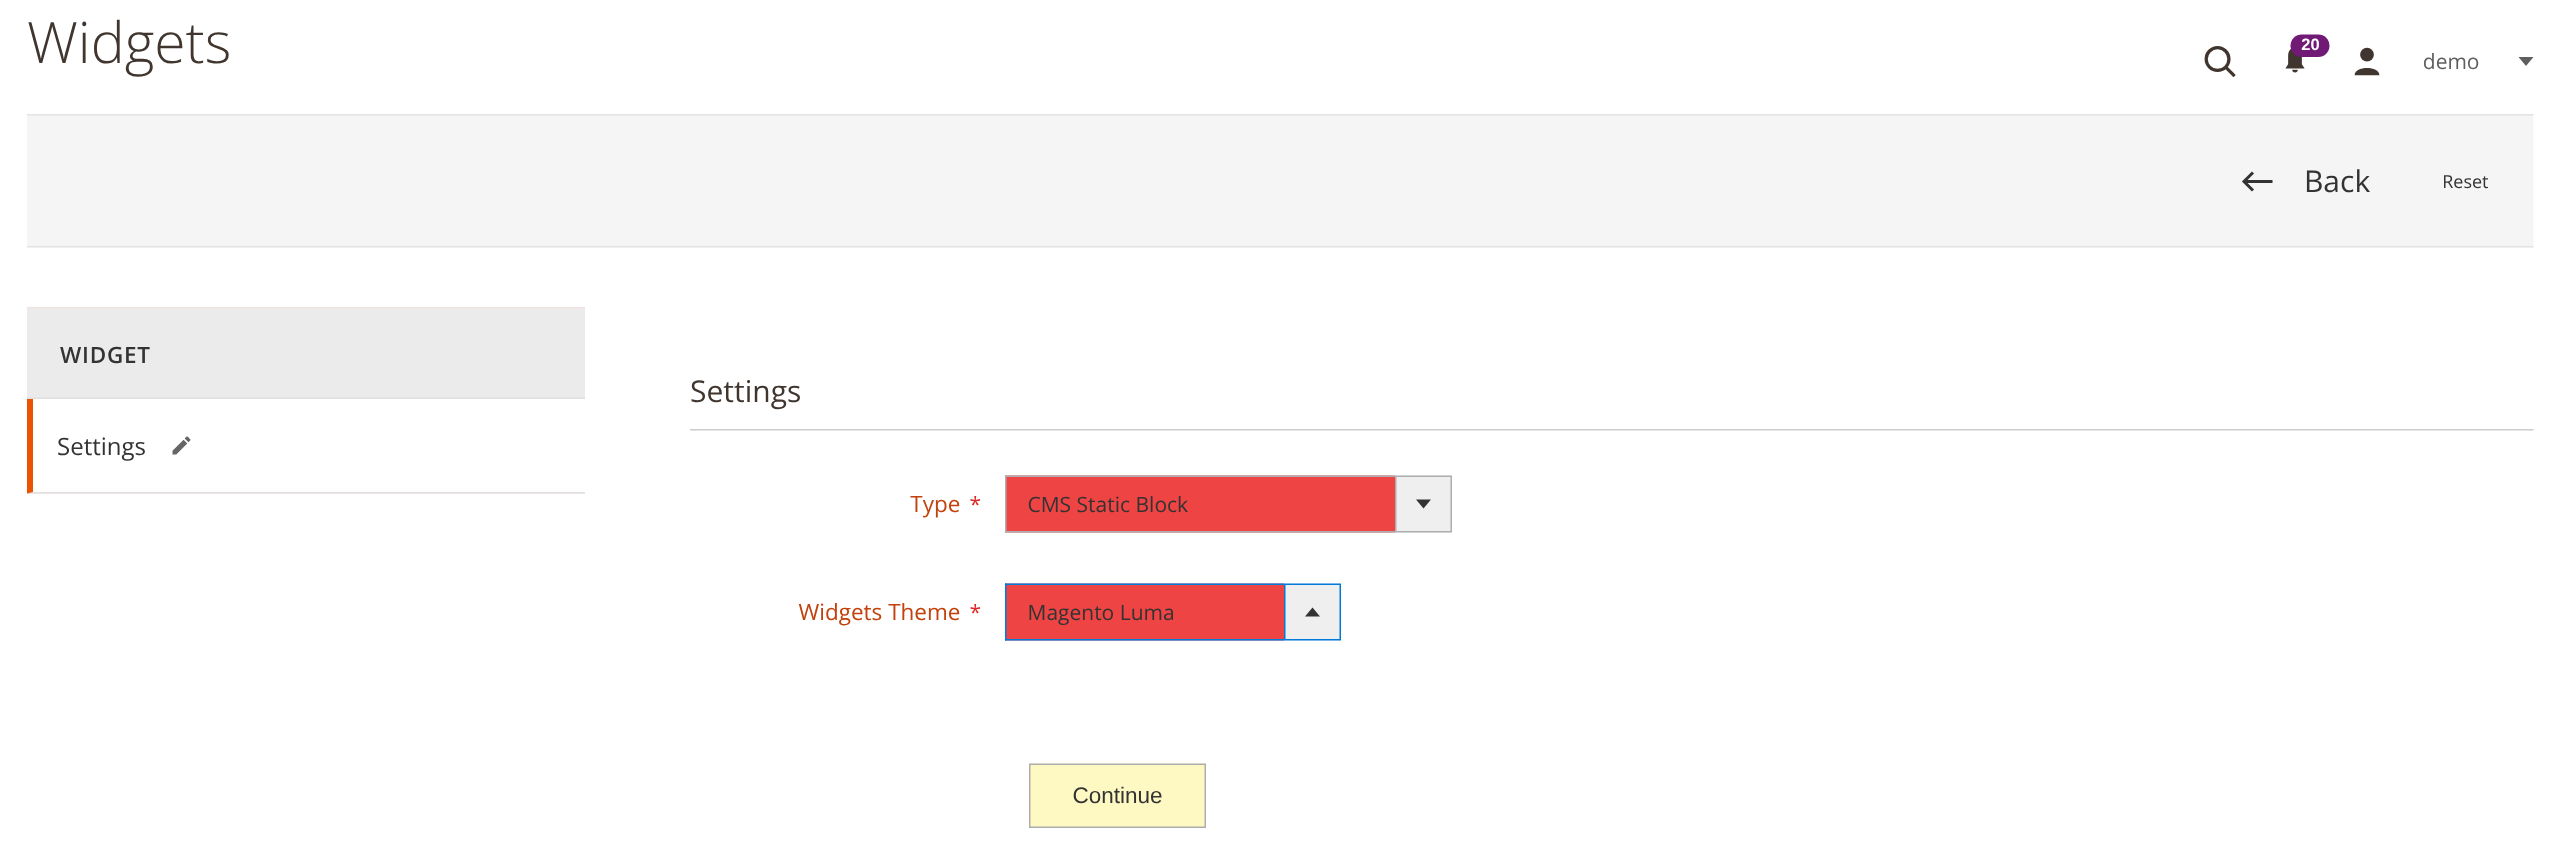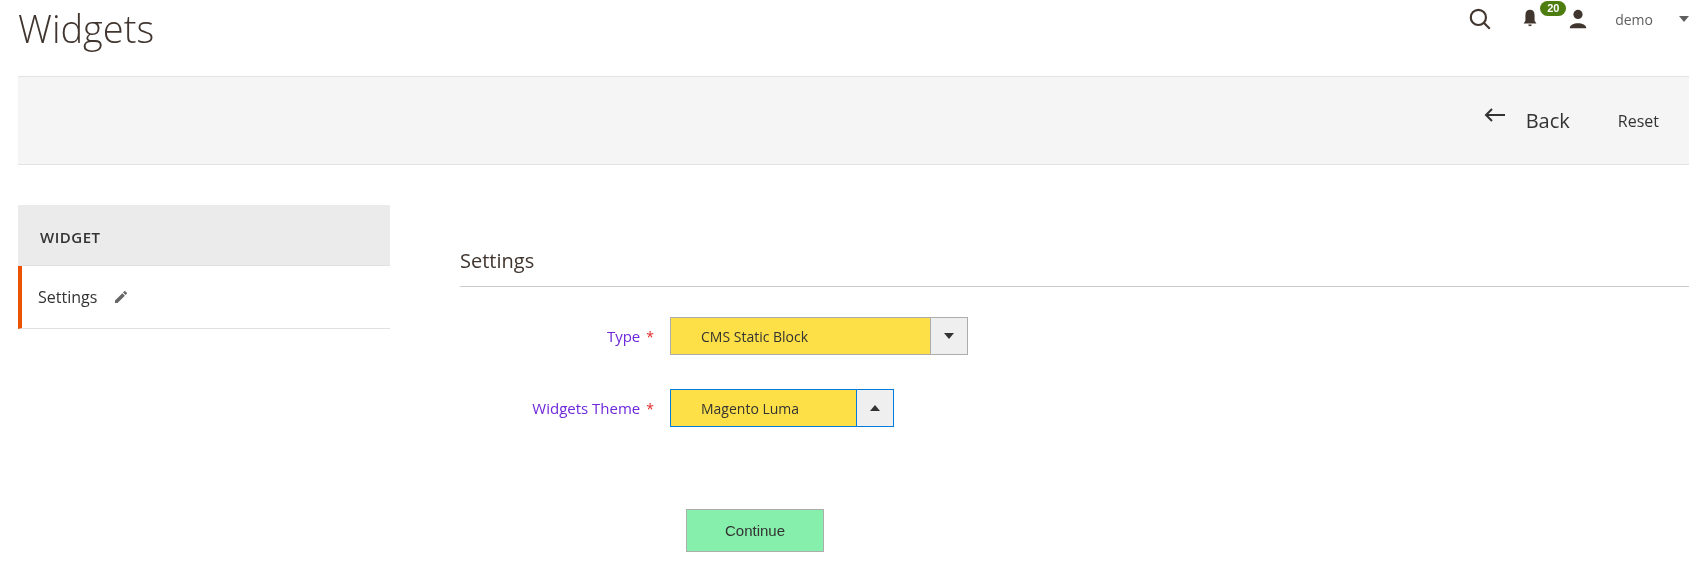--- a/index.html
+++ b/index.html
@@ -8,21 +8,21 @@
       box-sizing: border-box;
     }
     body {
       font-family: 'Open Sans', 'Helvetica Neue', Helvetica, Arial, sans-serif;
       color: #333;
       background: #fff;
       width: 1707px;
     }
     .header-row {
       display: flex;
-      align-items: flex-start;
+      align-items: flex-end;
       justify-content: space-between;
       padding: 2px 18px 0 18px;
     }
     .page-title {
       font-size: 38px;
       font-weight: 300;
       color: #41362f;
       margin-top: 0;
     }
     .header-icons {
@@ -48,51 +48,50 @@
       color: #5f5f5f;
     }
     .user-name {
       font-size: 14px;
       color: #5f5f5f;
     }
     .notif-badge {
       position: absolute;
       top: -7px;
       left: 8px;
-      background: #4d7c0f;
+      background: #701a75;
       color: #fff;
       font-size: 11px;
       font-weight: 600;
       border-radius: 10px;
       padding: 2px 7px;
       line-height: 1;
-      margin-left: 13px;
     }
 
     .actions-bar {
       margin: 22px 18px 0 18px;
       background: #f5f5f5;
       border-top: 1px solid #e3e3e3;
       border-bottom: 1px solid #e3e3e3;
       display: flex;
       justify-content: flex-end;
       align-items: center;
       padding: 30px 30px;
       gap: 48px;
     }
     .back-link {
       display: flex;
-      align-items: flex-start;
+      align-items: center;
       gap: 20px;
       font-size: 20px;
       color: #333;
       cursor: pointer;
     }
     .reset-link {
-      font-size: 16px;
+      font-size: 12px;
       color: #333;
       cursor: pointer;
     }
 
     .content-area {
       display: flex;
       margin-top: 40px;
       padding: 0 18px;
       gap: 70px;
       align-items: flex-start;
@@ -147,37 +146,37 @@
       width: 210px;
       text-align: right;
       padding-right: 16px;
       display: flex;
       justify-content: flex-end;
       align-items: center;
       gap: 6px;
     }
     .form-label {
       font-size: 15px;
-      color: #6d28d9;
+      color: #c2410c;
     }
     .required-mark {
       color: #e22626;
       font-size: 14px;
     }
     .select-wrap {
       display: flex;
       align-items: stretch;
     }
     .select-text {
       border: 1px solid #adadad;
       border-right: none;
-      padding: 8px 30px;
+      padding: 8px 14px;
       font-size: 14px;
       color: #333;
-      background: #fde047;
+      background: #ef4444;
       height: 38px;
       display: flex;
       align-items: center;
     }
     .select-text.focused {
       border-color: #007bdb;
     }
     .select-toggle {
       width: 38px;
       height: 38px;
@@ -190,24 +189,24 @@
     }
     .select-toggle.focused {
       border-color: #007bdb;
     }
     .type-text { width: 260px; }
     .theme-text { width: 186px; }
 
     .continue-btn {
       margin-top: 48px;
       margin-left: 226px;
-      padding: 12px 38px;
+      padding: 12px 28px;
       font-size: 15px;
       color: #333;
-      background: #86efac;
+      background: #fef9c3;
       border: 1px solid #adadad;
       cursor: pointer;
     }
   </style>
 </head>
 <body>
 
 <div class="header-row">
   <h1 class="page-title">Widgets</h1>
   <div class="header-icons">

